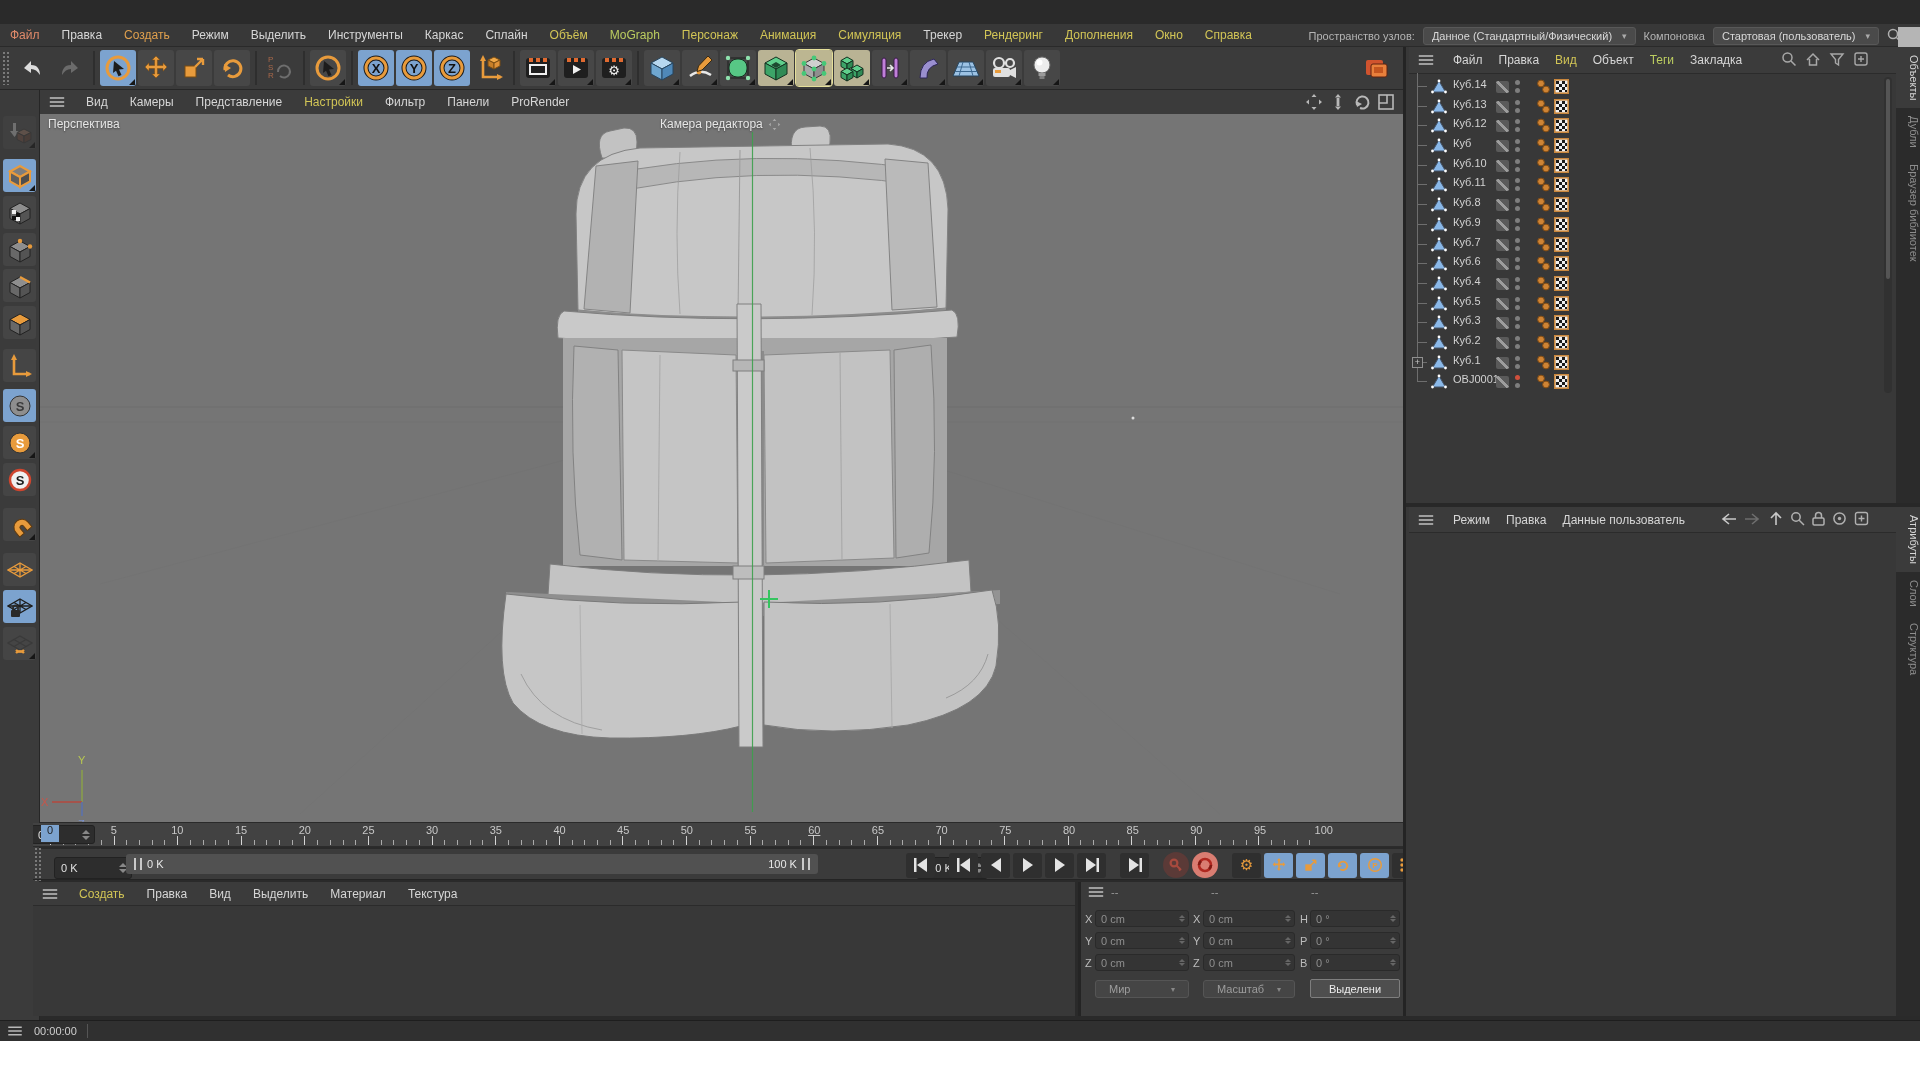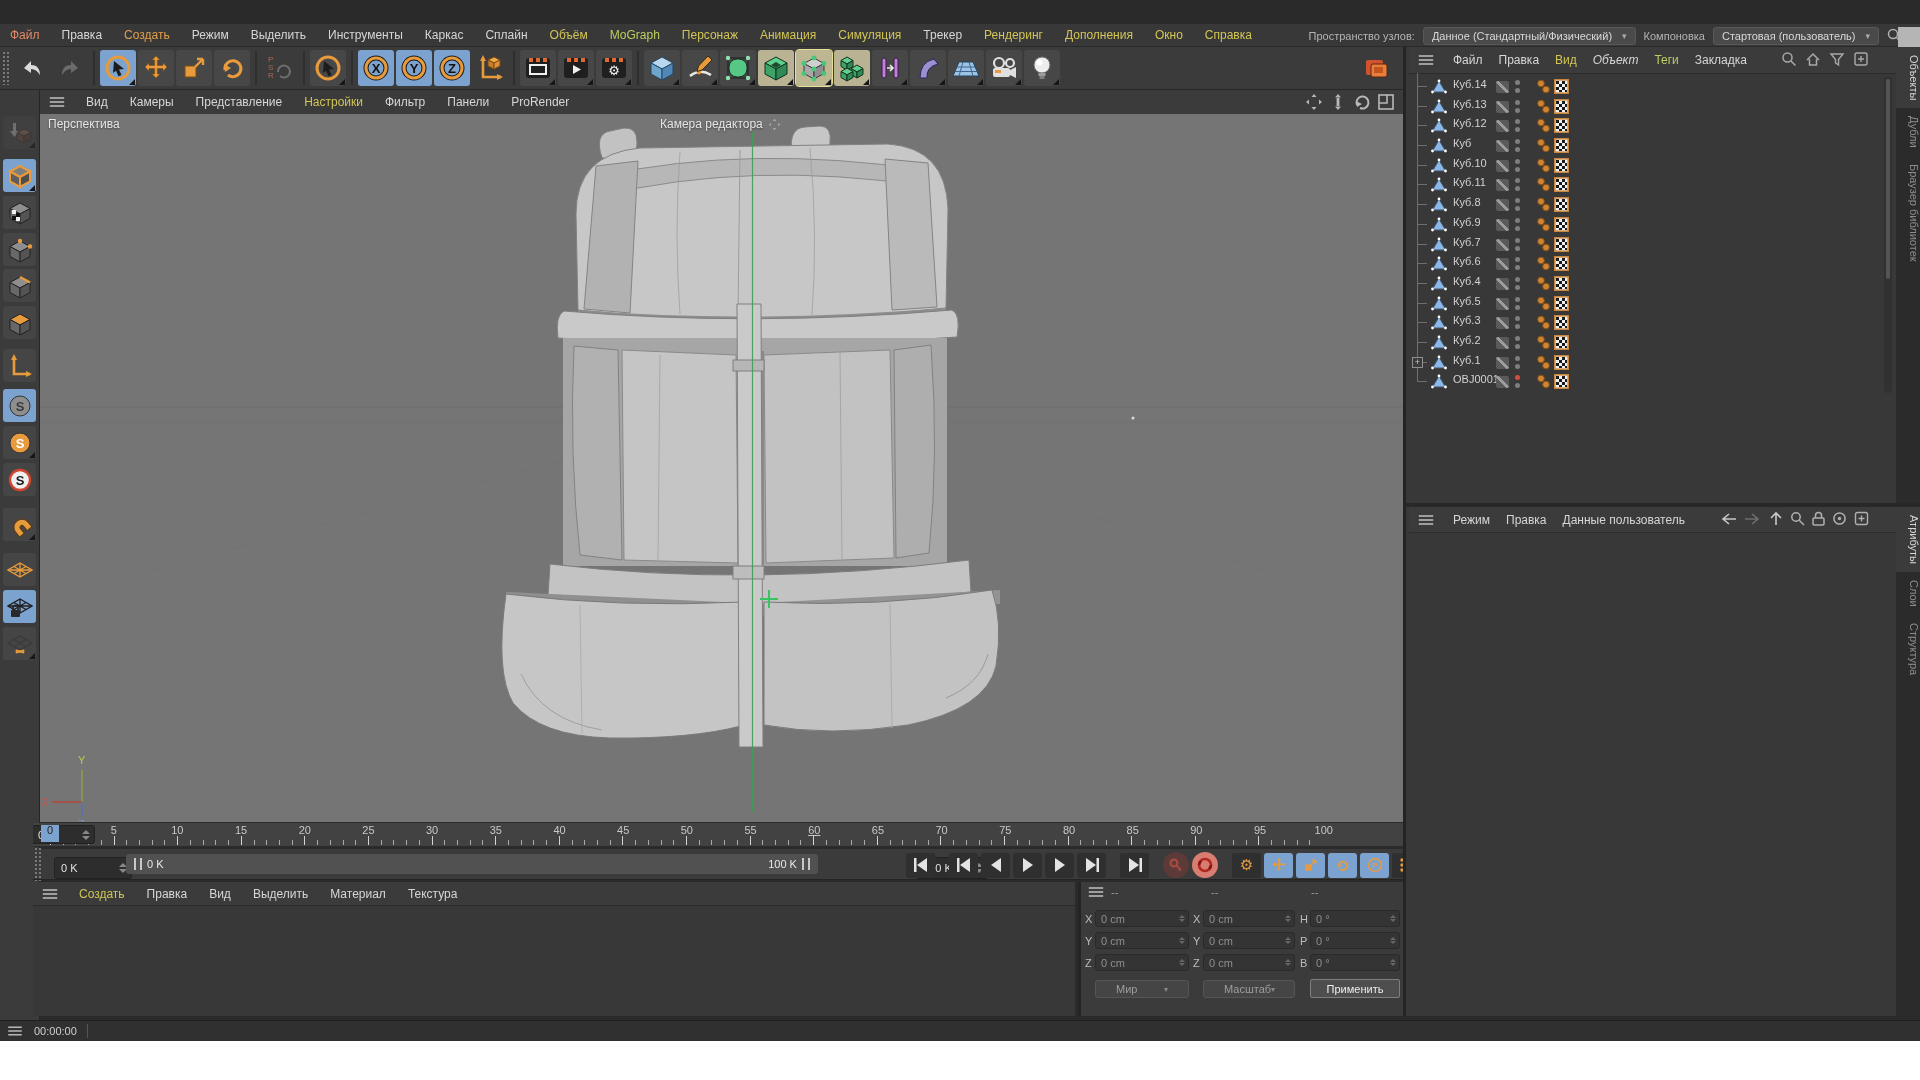--- a/index.html
+++ b/index.html
@@ -88,21 +88,21 @@
   #mat-menu { height:24px; background:#3b3b3b; border-bottom:1px solid #2b2b2b; display:flex; align-items:center; gap:20px; padding-left:8px; }
   #coord-panel { left:1078px; top:882px; width:325px; height:134px; background:#3b3b3b; border-left:3px solid #242424; font-size:11px; }
   #coord-head { position:absolute; left:0; top:4px; width:100%; height:16px; }
   #coord-head .hdr { position:absolute; color:#9a9a9a; }
   .cfield { position:absolute; height:17px; background:#343434; border:1px solid #2a2a2a; border-radius:3px; color:#8f8f8f; display:flex; align-items:center; padding:0 5px; }
   .cfield .arrows { position:absolute; right:3px; top:1px; bottom:1px; display:flex; flex-direction:column; justify-content:center; gap:1px; }
   .cfield .arrows i { width:0; height:0; border-left:3.5px solid transparent; border-right:3.5px solid transparent; display:block; }
   .cfield .arrows .up { border-bottom:3.5px solid #666; }
   .cfield .arrows .dn { border-top:3.5px solid #666; }
   .claxis { position:absolute; color:#bdbdbd; }
-  .cdrop { position:absolute; height:18px; background:#454545; border:1px solid #555; border-radius:3px; color:#9d9d9d; display:flex; align-items:center; justify-content:space-between; padding:0 20px; }
+  .cdrop { position:absolute; height:18px; background:#454545; border:1px solid #555; border-radius:3px; color:#9d9d9d; display:flex; align-items:center; justify-content:space-between; padding:0 13px; }
   #apply-btn { position:absolute; height:19px; background:#4e4e4e; border:1px solid #7e7e7e; border-radius:2px; color:#ececec; display:flex; align-items:center; justify-content:center; }
   #coord-burger { position:absolute; left:6px; top:4px; }
 
   
   #right-panel { left:1403px; top:47px; width:517px; height:969px; background:#383838; border-left:3px solid #242424; }
   #om-menu { position:absolute; left:3px; top:0; width:490px; height:27px; background:#3b3b3b; border-bottom:1px solid #2b2b2b; display:flex; align-items:center; gap:18px; padding-left:8px; }
   #om-icons { position:absolute; right:30px; top:4px; display:flex; gap:8px; }
   #om-list { position:absolute; left:3px; top:30px; width:478px; height:316px; }
   .om-row { position:relative; height:19.7px; display:flex; align-items:center; }
   .om-row .tree { position:absolute; left:8px; top:9px; width:10px; height:1px; background:#6e6e6e; }
@@ -903,33 +903,33 @@
       </div>
 
     <div class="cdrop" style="left:14px;top:98px;width:94px">
         <span>Мир</span>
         <span style="font-size:8px;color:#888">▾</span>
       </div>
     <div class="cdrop" style="left:122px;top:98px;width:92px">
         <span>Масштаб</span>
         <span style="font-size:8px;color:#888">▾</span>
       </div>
-    <div id="apply-btn" style="left:229px;top:97px;width:90px">Применить</div>
+    <div id="apply-btn" style="left:229px;top:97px;width:90px">Выделени</div>
   </div>
 
   <div id="right-panel" class="ab">
 
     <div id="om-menu">
       <span class="burger" style="transform:scale(.8)"></span>
       <div class="menu-items" style="padding-left:0;gap:16px">
 
       <span class="mi" style="color: rgb(214, 214, 214);">Файл</span>
           <span class="mi" style="color: rgb(214, 214, 214);">Правка</span>
           <span class="mi" style="color: rgb(210, 197, 86);">Вид</span>
-          <span class="mi" style="color: rgb(214, 214, 214); font-style: italic;">Объект</span>
+          <span class="mi" style="color: rgb(214, 214, 214);">Объект</span>
           <span class="mi" style="color: rgb(188, 205, 96);">Теги</span>
           <span class="mi" style="color: rgb(214, 214, 214);">Закладка</span>
         </div>
       <div id="om-icons">
         <svg width="16" height="16">
             <circle cx="6.5" cy="6.5" r="4.5" fill="none" stroke="#a8a8a8" stroke-width="1.5"></circle>
             <line x1="10" y1="10" x2="14.5" y2="14.5" stroke="#a8a8a8" stroke-width="1.5"></line>
           </svg>
         <svg width="16" height="16">
             <path d="M2 9 L8 3 L14 9 M4.5 8 V14 H11.5 V8" fill="none" stroke="#a8a8a8" stroke-width="1.5"></path>

